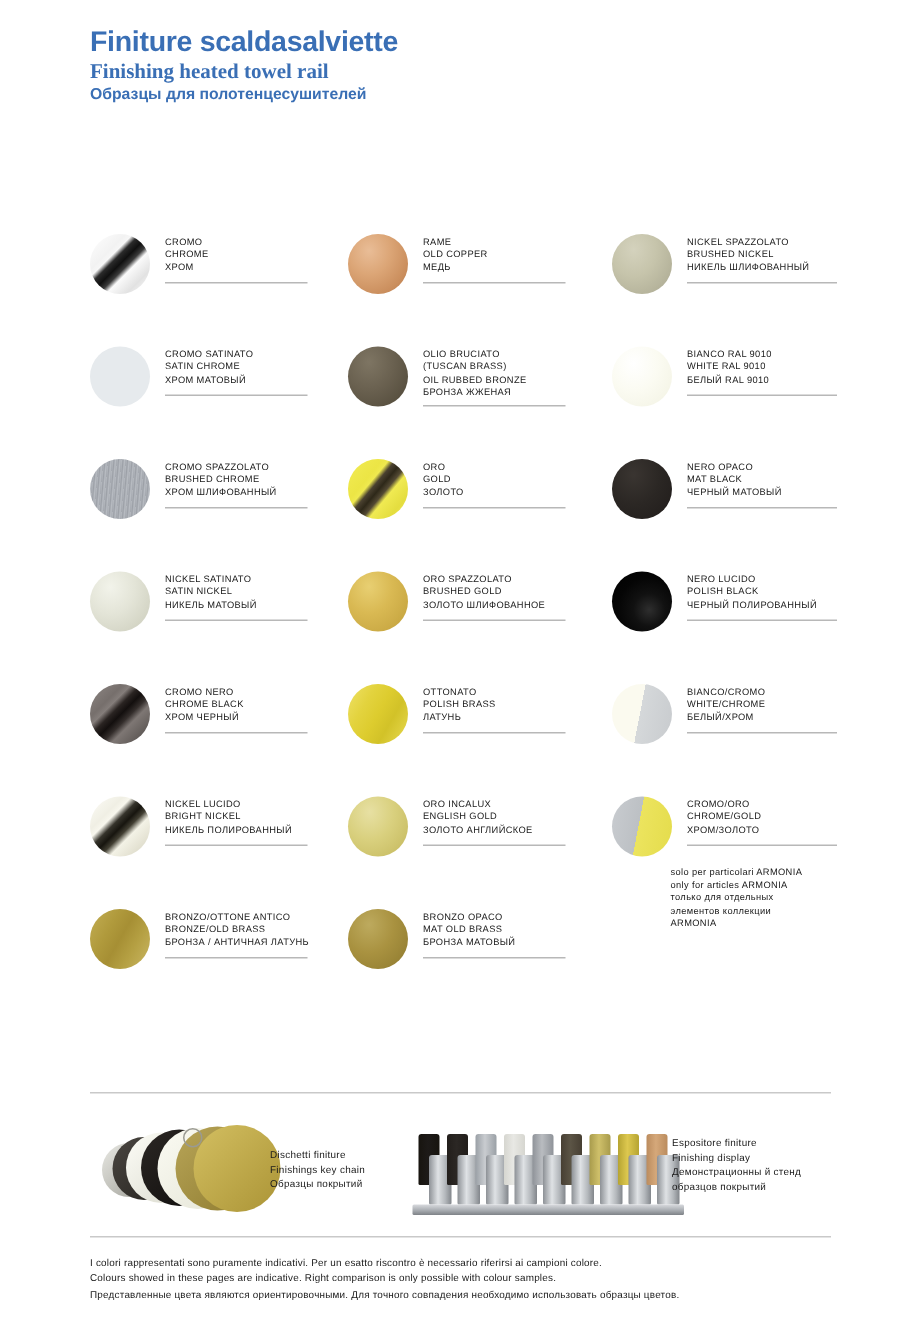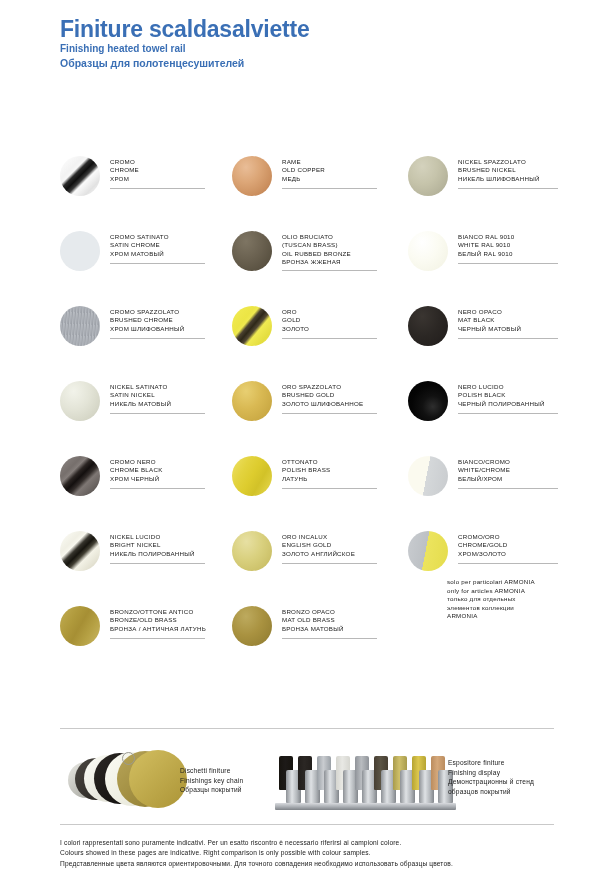--- a/index.html
+++ b/index.html
@@ -7,26 +7,26 @@
     width: 613px; height: 893px;
     background: #ffffff;
     font-family: "Liberation Sans", sans-serif;
     overflow: hidden;
   }
   .page { position: relative; width: 613px; height: 893px; background:#fff; }
 
   
   .header { position: absolute; left: 60px; top: 18px; }
   .title {
-    font-size: 23px; font-weight: bold; color: #3a6fb5;
+    font-size: 19px; font-weight: bold; color: #3a6fb5;
     letter-spacing: -0.2px; line-height: 22px;
   }
   .subtitle-en {
-    font-size: 10px; font-weight: bold; color: #3a6fb5;
-    line-height: 14px; margin-top: 2px;
+    font-size: 14px; font-weight: bold; color: #3a6fb5;
+    line-height: 14px; margin-top: 2px; font-family: Liberation Serif, serif;
   }
   .subtitle-ru {
     font-size: 10.5px; font-weight: bold; color: #3a6fb5;
     line-height: 14px;
   }
 
   
   .grid { position: absolute; left: 60px; top: 152px; width: 500px; }
   .row { display: flex; height: 75px; }
   .cell { width: 172px; display: flex; align-items: flex-start; }

